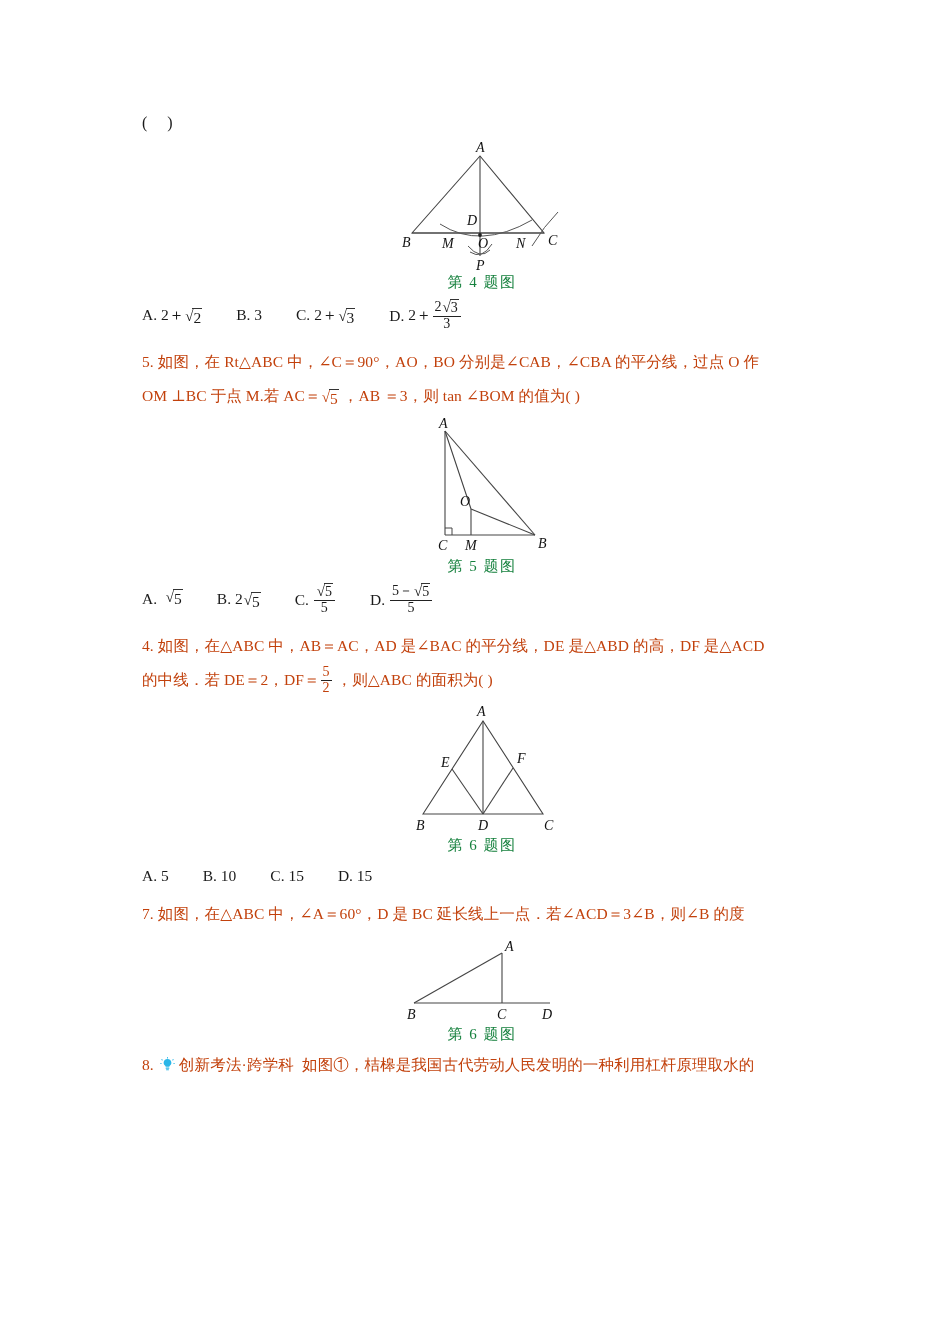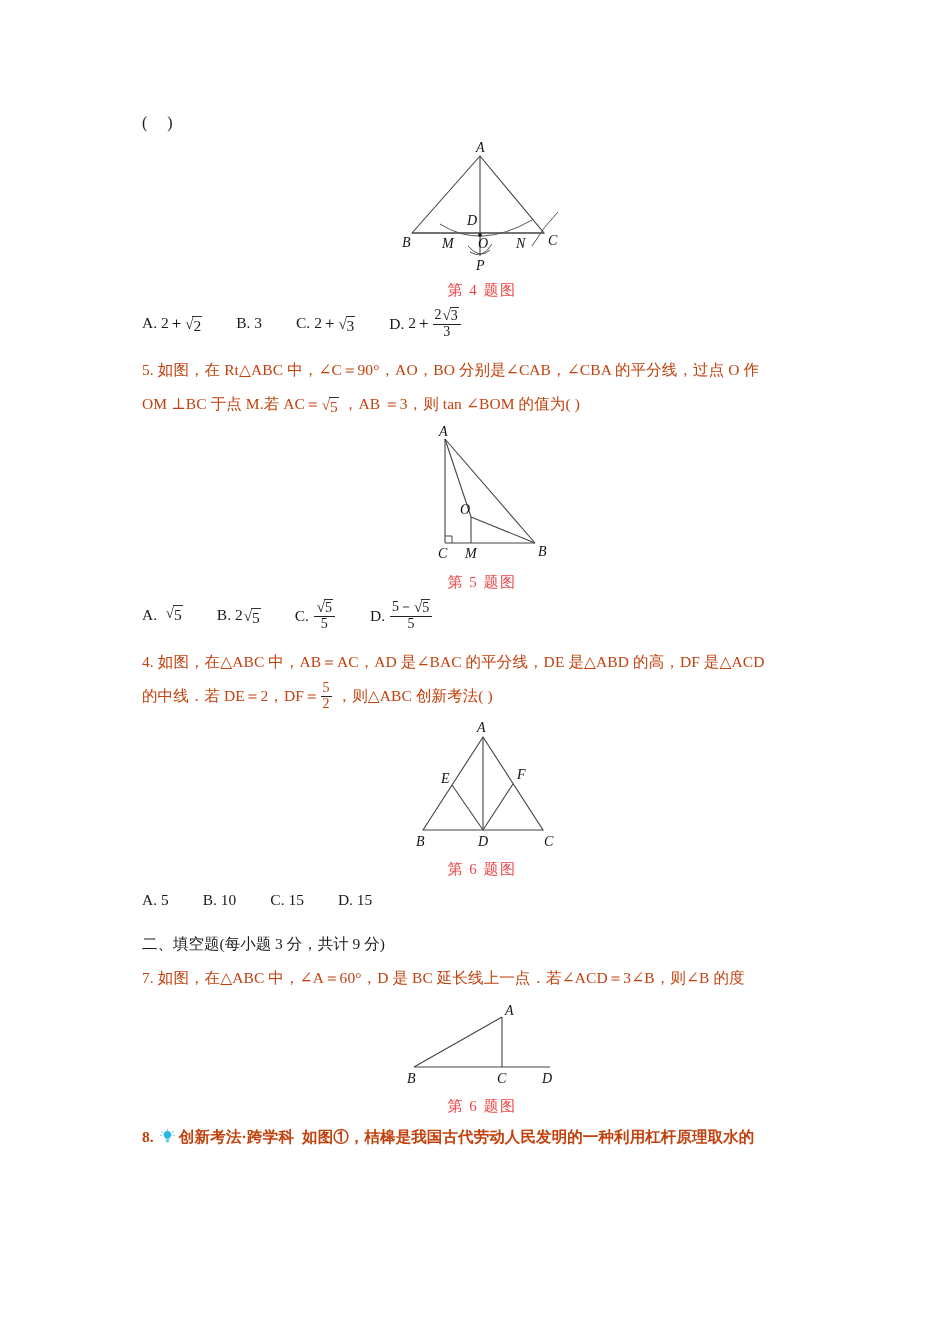--- a/index.html
+++ b/index.html
@@ -84,22 +84,22 @@
   
   .figwrap {
     display: flex;
     flex-direction: column;
     align-items: center;
     margin: 4px 0 2px 0;
   }
   .figcap {
     font-size: 15px;
     letter-spacing: 1.5px;
-    margin-top: 8px;
-    color: #ef4444;
+    margin-top: 0;
+    color: #15803d;
   }
   svg { display: block; }
   svg text { font-family: "Liberation Serif", serif; font-style: italic; font-size: 14px; fill: #111; }
 
   .section-head {
     font-size: 15.5px;
     line-height: 34px;
     margin-top: 6px;
   }
 
@@ -255,21 +255,21 @@
       </span>
     </div>
 
     <div class="gap-md"></div>
 
     <div class="qline">4. 如图，在△ABC 中，AB＝AC，AD 是∠BAC 的平分线，DE 是△ABD 的高，DF 是△ACD</div>
     <div class="qline">
       <span>的中线．若 DE＝2，DF＝</span><span class="frac">
           <span class="num">5</span>
           <span class="den">2</span>
-        </span><span> ，则△ABC 创新考法(      )</span>
+        </span><span> ，则△ABC 的面积为(      )</span>
     </div>
 
     <div class="figwrap">
       <svg width="170" height="135" viewBox="0 0 170 135">
         <g stroke="#444" stroke-width="1.1" fill="none">
 
           <path d="M 26 113 L 86 20 L 146 113 Z"></path>
 
           <line x1="86" y1="20" x2="86" y2="113"></line>
 
@@ -297,21 +297,20 @@
       <span class="opt">
         <span>C.</span>&nbsp;<span>15</span>
       </span>
       <span class="opt">
         <span>D.</span>&nbsp;<span>15</span>
       </span>
     </div>
 
     <div class="gap-sm"></div>
 
-    <div class="section-head">二、填空题(每小题 3 分，共计 9 分)</div>
 
     <div class="qline">7. 如图，在△ABC 中，∠A＝60°，D 是 BC 延长线上一点．若∠ACD＝3∠B，则∠B 的度</div>
 
     <div class="figwrap">
       <svg width="180" height="90" viewBox="0 0 180 90">
         <g stroke="#444" stroke-width="1.1" fill="none">
 
           <line x1="22" y1="68" x2="158" y2="68"></line>
 
           <line x1="22" y1="68" x2="110" y2="18"></line>
@@ -319,21 +318,21 @@
           <line x1="110" y1="18" x2="110" y2="68"></line>
         </g>
         <text x="113" y="16">A</text>
         <text x="15" y="84">B</text>
         <text x="105" y="84">C</text>
         <text x="150" y="84">D</text>
       </svg>
       <div class="figcap">第 6 题图</div>
     </div>
 
-    <div class="qline" style="margin-top:4px;font-weight:bold;">
+    <div class="qline" style="margin-top:4px;">
       <span>8.</span>
       <span class="tag-icon">
         <svg viewBox="0 0 24 26" width="15" height="16">
           <g fill="#29b6e8">
             <path d="M12 3.2c-3.5 0-6.3 2.7-6.3 6 0 2.1 1.1 3.6 2.2 4.8.6.7 1 1.2 1.1 2h6c.1-.8.5-1.3 1.1-2 1.1-1.2 2.2-2.7 2.2-4.8 0-3.3-2.8-6-6.3-6z"></path>
             <rect x="8.9" y="17.2" width="6.2" height="1.7" rx="0.7"></rect>
             <rect x="9.6" y="20" width="4.8" height="1.7" rx="0.7"></rect>
             <rect x="11.3" y="0" width="1.5" height="2.6" rx="0.6"></rect>
             <rect x="2.4" y="3.3" width="1.5" height="2.6" rx="0.6" transform="rotate(-42 3.1 4.6)"></rect>
             <rect x="20.1" y="3.3" width="1.5" height="2.6" rx="0.6" transform="rotate(42 20.9 4.6)"></rect>

